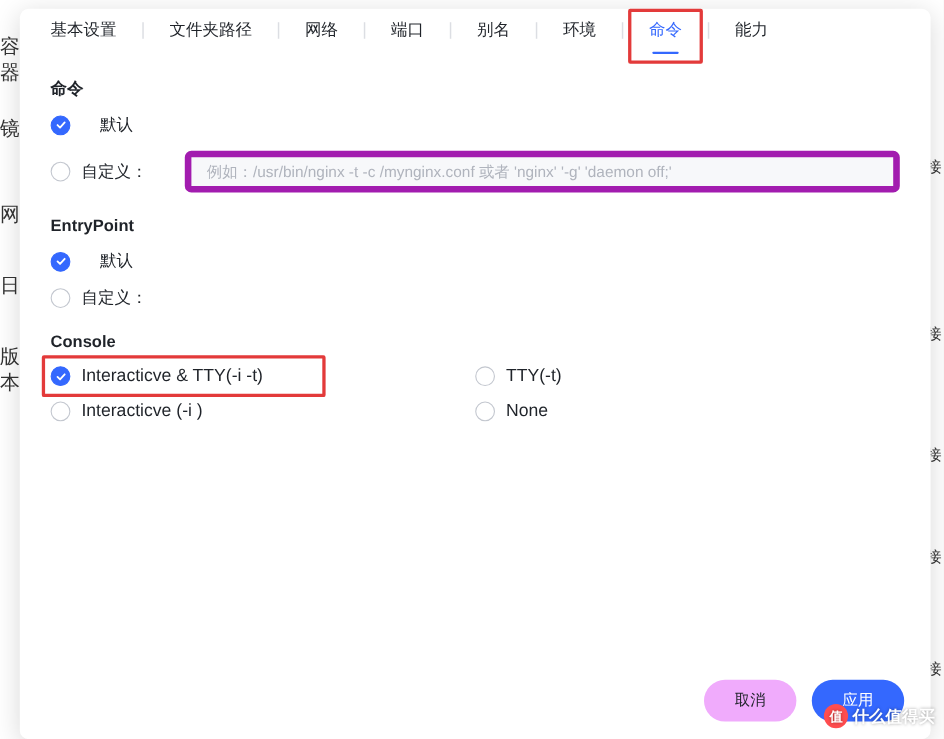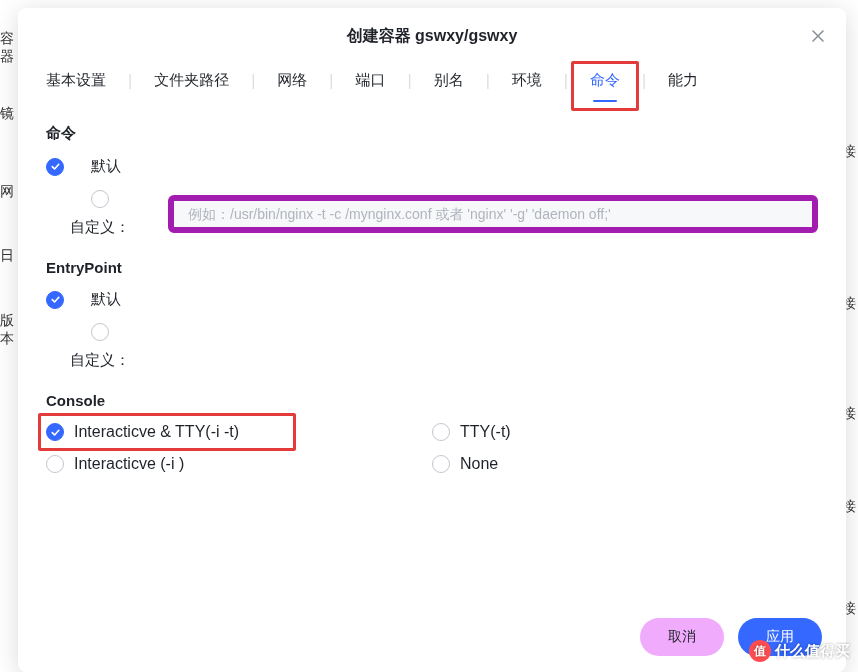--- a/index.html
+++ b/index.html
@@ -1,18 +1,18 @@
 <!DOCTYPE html>
 <html><head>
 <meta charset="utf-8">
 <style>
 * { box-sizing: border-box; margin: 0; padding: 0; }
 body { font-family: -apple-system, "PingFang SC", "Microsoft YaHei", sans-serif; background: #f0f0f0; width: 858px; height: 672px; overflow: hidden; position: relative; }
 .bg-page { position: absolute; inset: 0; background: #fff; }
-.bg-text { position: absolute; color: #333; font-size: 14px; left: 0; width: 20px; overflow: hidden; }
+.bg-text { position: absolute; color: #333; font-size: 18px; left: 0; width: 20px; overflow: hidden; }
 .bg-link { position: absolute; right: 2px; color: #333; font-size: 14px; }
 .modal { position: absolute; top: 8px; left: 18px; right: 12px; bottom: 0; background: #fff; border-radius: 8px; box-shadow: 0 4px 24px rgba(0,0,0,0.15); display: flex; flex-direction: column; }
 .modal-header { display: flex; align-items: center; justify-content: center; padding: 18px 20px 14px; position: relative; }
 .modal-title { font-size: 16px; font-weight: 600; color: #1f2329; }
 .close-btn { position: absolute; right: 18px; top: 18px; width: 20px; height: 20px; cursor: pointer; color: #8a8f99; display: flex; align-items: center; justify-content: center; }
 .close-btn svg { width: 16px; height: 16px; }
 .tabs-wrap { position: relative; }
 .tabs { display: flex; align-items: center; padding: 10px 24px 14px; }
 .tab { font-size: 15px; color: #1f2329; font-weight: 550; cursor: pointer; position: relative; padding: 0 4px; }
 .tab.active { color: #3468fe; }
@@ -22,21 +22,21 @@
 .body { padding: 20px 28px 10px; flex: 1; overflow: auto; }
 .section-title { font-size: 15px; font-weight: 600; color: #1f2329; margin-bottom: 14px; }
 .radio-row { display: flex; align-items: center; margin-bottom: 14px; gap: 27px; }
 .radio { width: 18px; height: 18px; border-radius: 50%; border: 1.5px solid #c3c7cf; display: inline-flex; align-items: center; justify-content: center; flex-shrink: 0; }
 .radio.checked { background: #3468fe; border-color: #3468fe; }
 .radio.checked svg { width: 11px; height: 11px; }
 .radio-label { font-size: 15px; color: #1f2329; }
 .custom-input { flex: 1; height: 38px; background: #f7f8fa; border: 6px solid #a21caf; border-radius: 6px; padding: 0 14px; font-size: 14px; color: #333; }
 .custom-input::placeholder { color: #b0b4bd; }
 .custom-row { display: flex; align-items: center; gap: 14px; margin-bottom: 22px; }
-.custom-label-col { display: flex; align-items: center; gap: 10px; width: 108px; flex-direction: column; }
+.custom-label-col { display: flex; align-items: center; gap: 10px; width: 108px; }
 .console-grid { display: grid; grid-template-columns: 1fr 1fr; row-gap: 14px; margin-bottom: 35px; }
 .console-opt { display: flex; align-items: center; gap: 10px; font-size: 16px; color: #1f2329; }
 .red-console-box { position: absolute; border: 3px solid #e33a3a; border-radius: 2px; pointer-events: none; }
 .footer { display: flex; justify-content: flex-end; align-items: center; padding: 14px 24px 16px; gap: 14px; }
 .btn { height: 38px; padding: 0 28px; border-radius: 19px; font-size: 14px; cursor: pointer; display: inline-flex; align-items: center; border: none; }
 .btn-cancel { background: #f0abfc; color: #1f2329; }
 .btn-confirm { background: #3468fe; color: #fff; }
 .watermark { position: absolute; right: 8px; bottom: 10px; display: flex; align-items: center; gap: 4px; color: #fff; font-weight: 600; font-size: 15px; text-shadow: 0 0 3px rgba(0,0,0,0.4); pointer-events: none; }
 .wm-badge { width: 22px; height: 22px; border-radius: 50%; background: #ff4d4f; color: #fff; display: flex; align-items: center; justify-content: center; font-size: 12px; font-weight: 700; }
 </style>
@@ -50,28 +50,20 @@
   <span class="bg-text" style="top:247px">日</span>
   <span class="bg-text" style="top:312px">版本</span>
   <span class="bg-link" style="top:143px">链接</span>
   <span class="bg-link" style="top:295px">链接</span>
   <span class="bg-link" style="top:405px">链接</span>
   <span class="bg-link" style="top:498px">链接</span>
   <span class="bg-link" style="top:600px">链接</span>
 </div>
 
 <div class="modal">
-  <div class="modal-header">
-    <div class="modal-title">创建容器 gswxy/gswxy</div>
-    <div class="close-btn">
-      <svg viewBox="0 0 16 16">
-          <path d="M3 3 L13 13 M13 3 L3 13" stroke="currentColor" stroke-width="1.6" fill="none" stroke-linecap="round"></path>
-        </svg>
-    </div>
-  </div>
 
   <div class="tabs-wrap">
     <div class="tabs">
       <span class="tab">基本设置</span>
         <span class="tab-sep">|</span>
       <span class="tab">文件夹路径</span>
         <span class="tab-sep">|</span>
       <span class="tab">网络</span>
         <span class="tab-sep">|</span>
       <span class="tab">端口</span>

